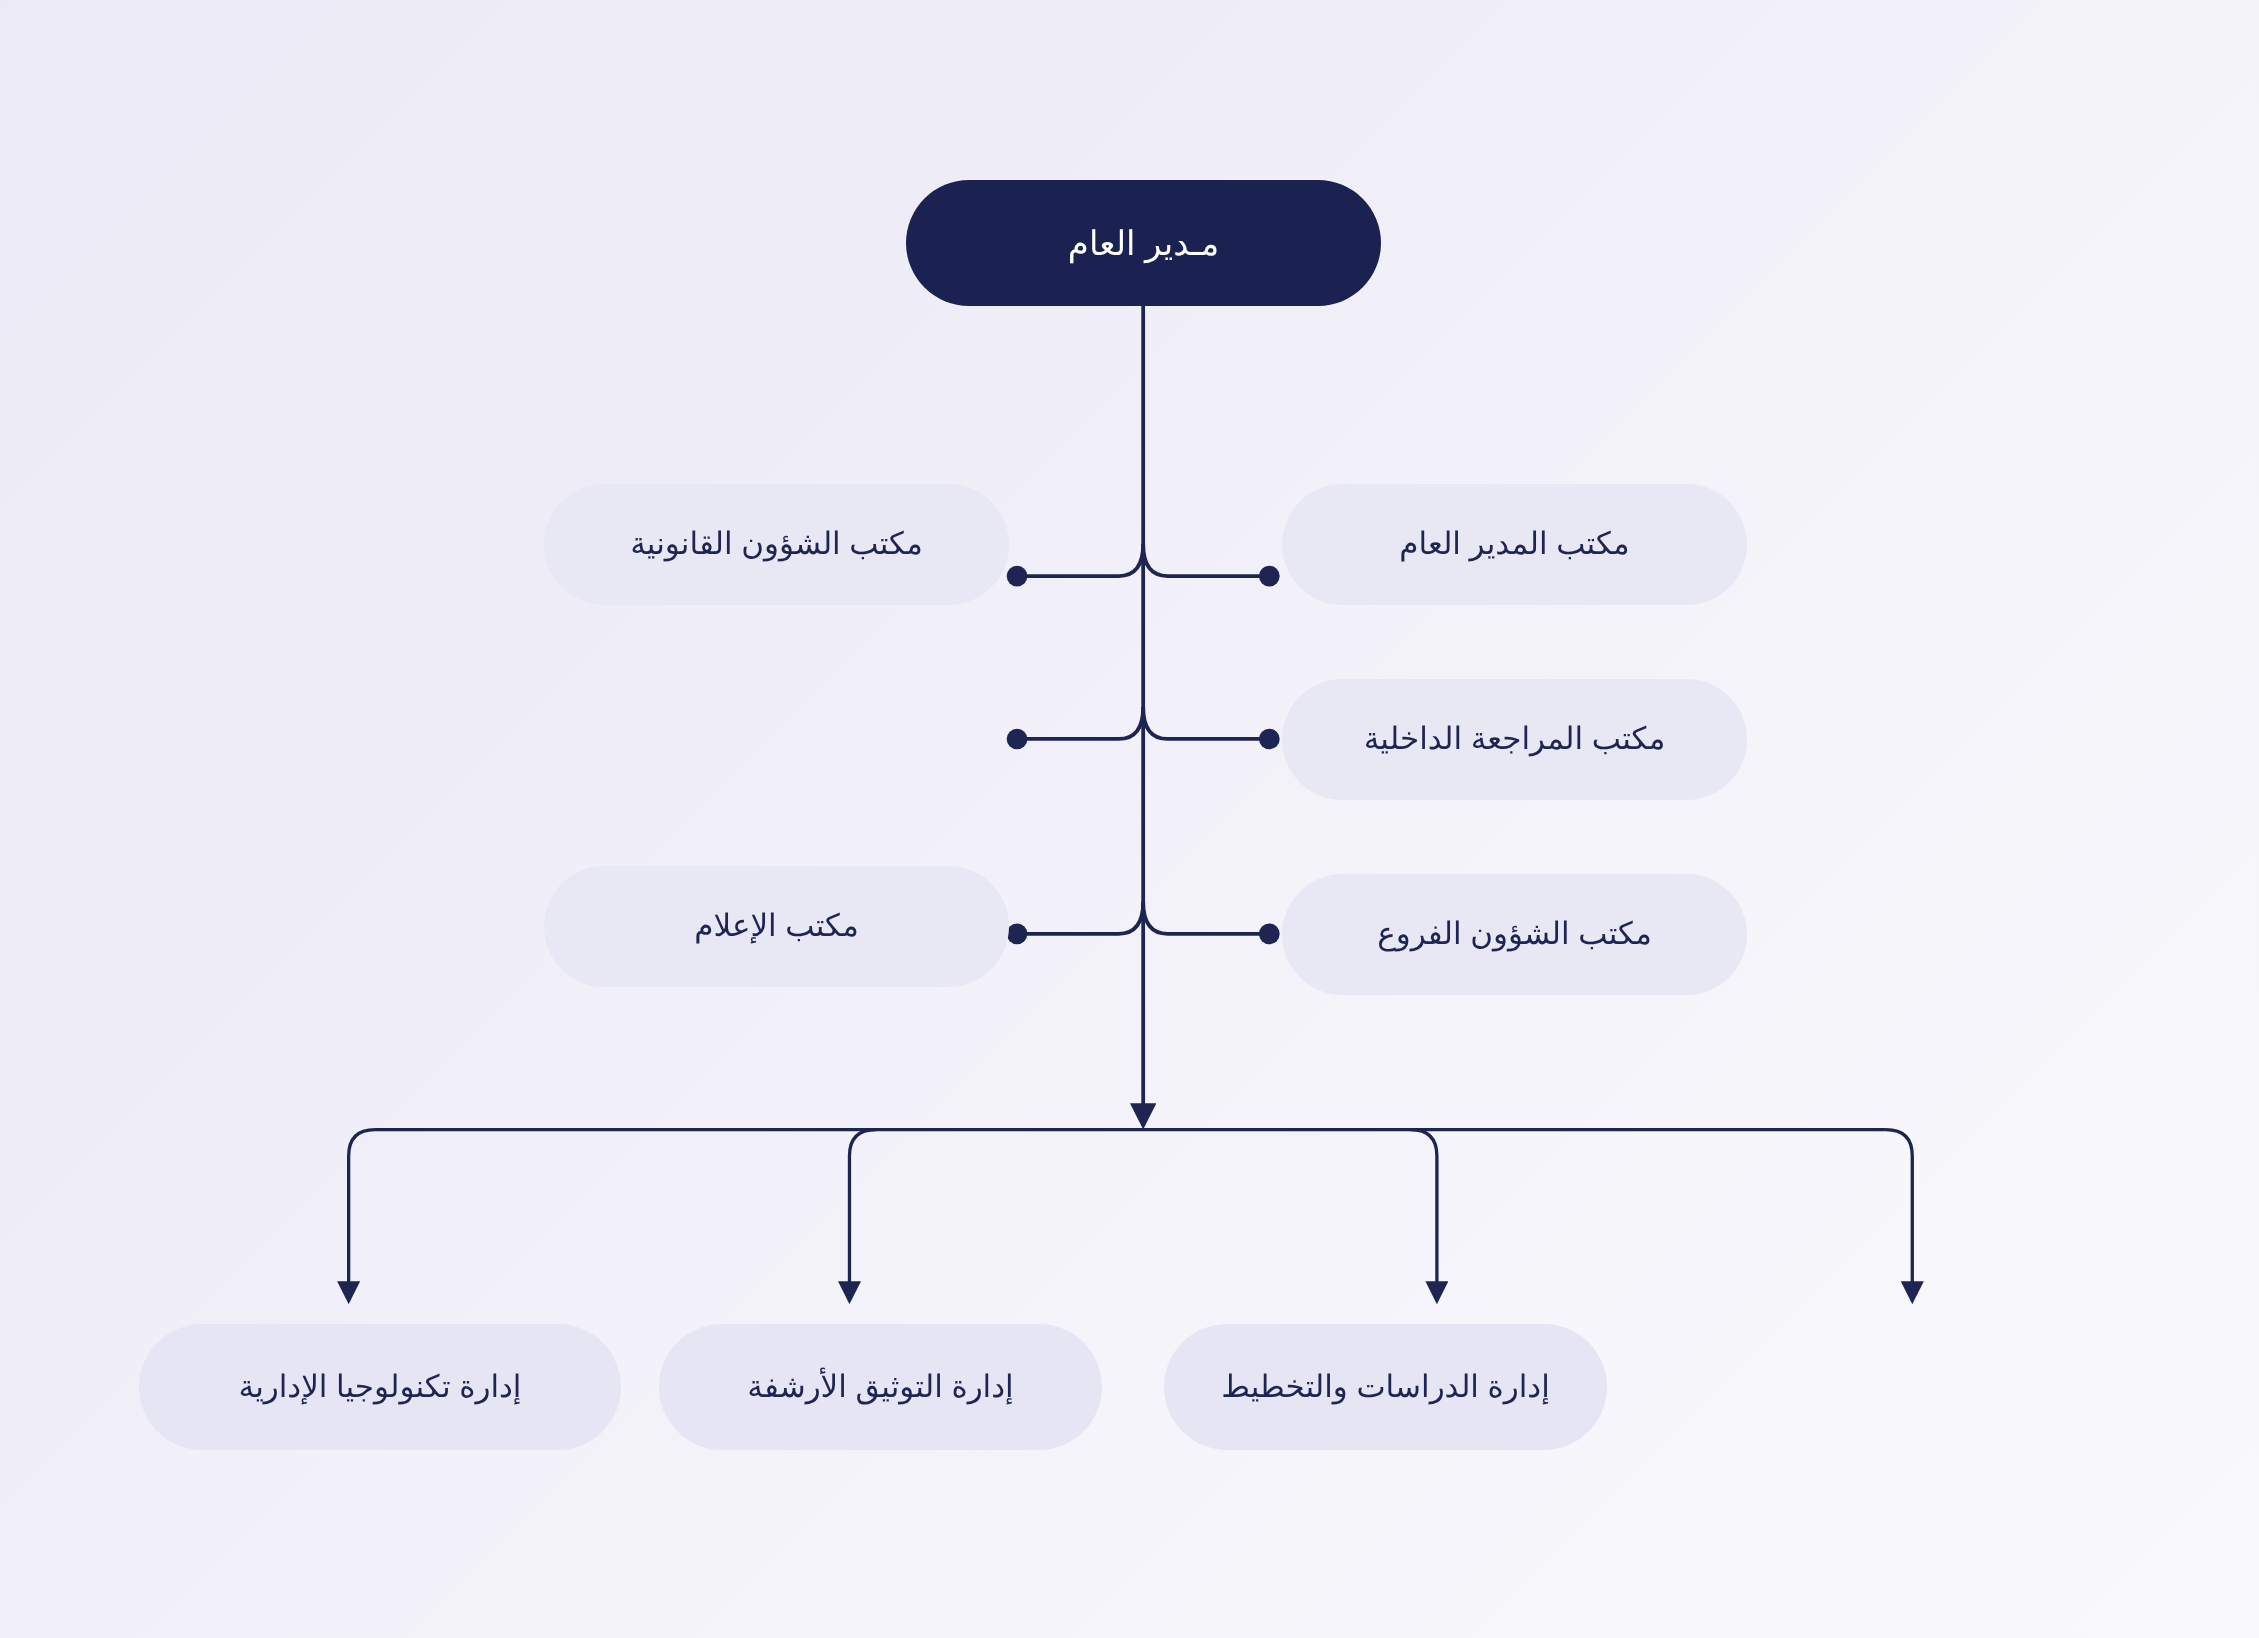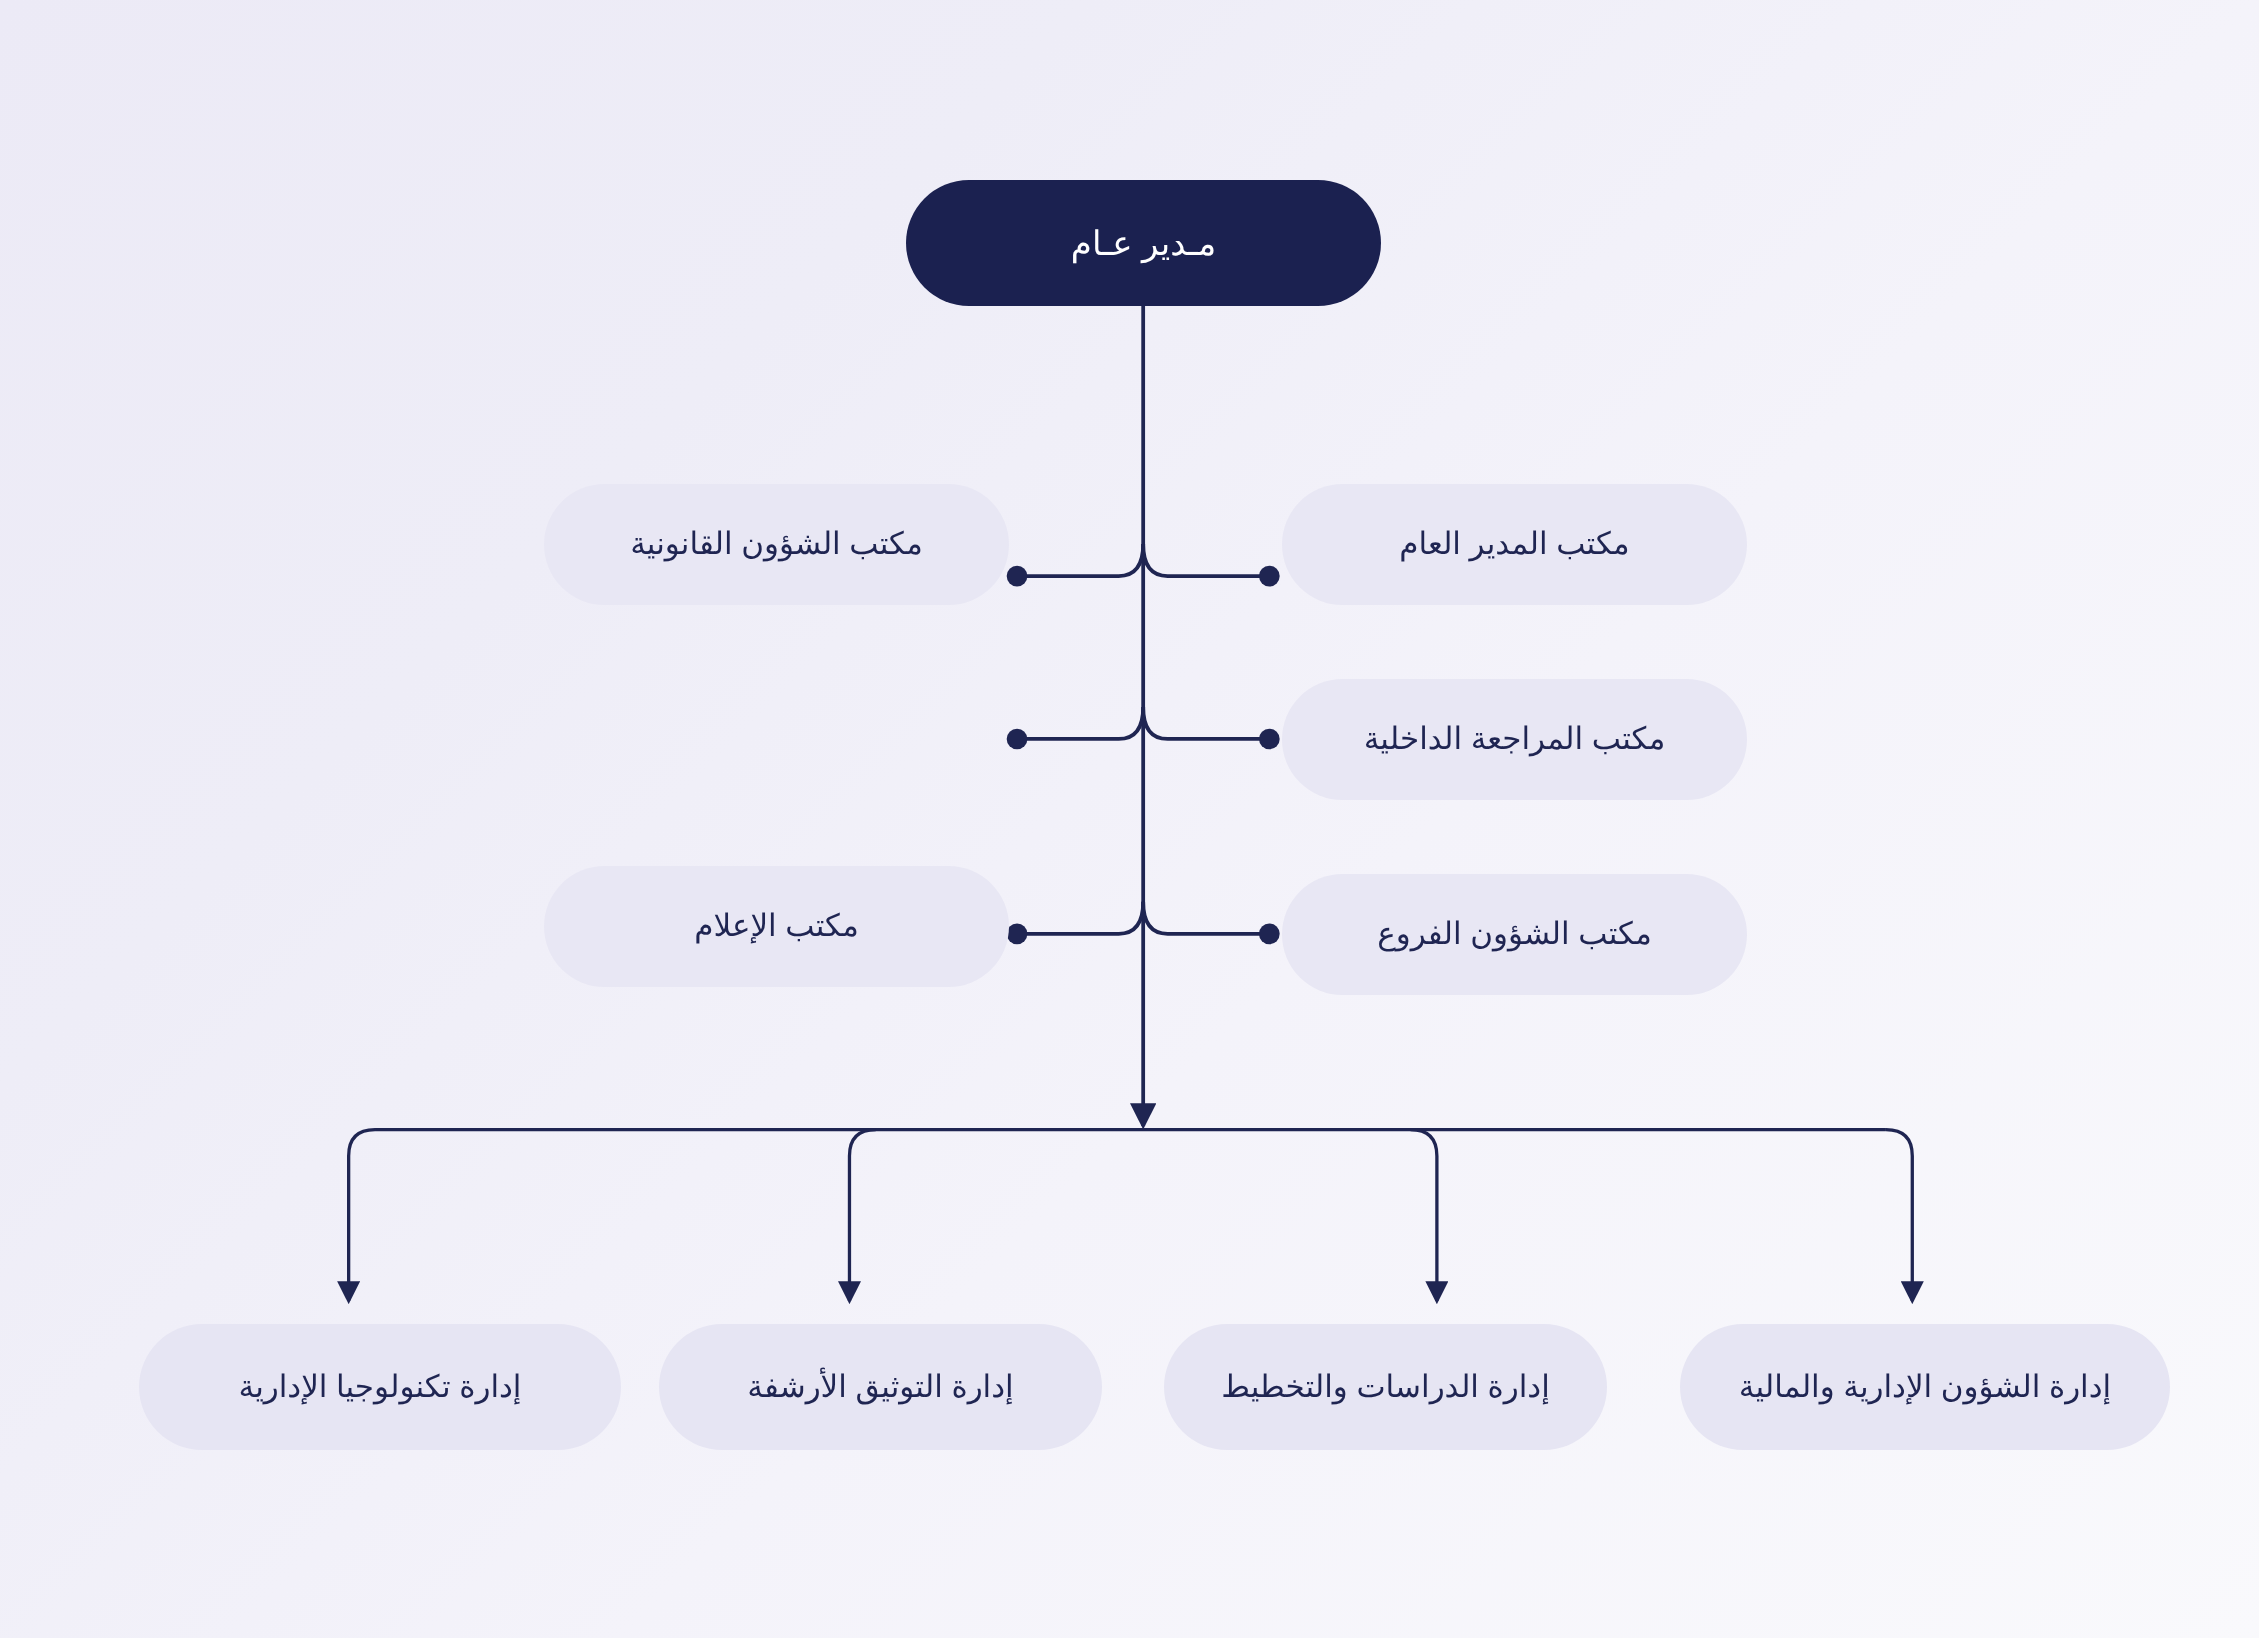--- a/index.html
+++ b/index.html
@@ -120,21 +120,21 @@
 
     <path d="M 398 1200 L 2003 1200" fill="none" stroke="#1f2552" stroke-width="3.5"></path>
 
     <path d="M 398 1200 L 398 1200 Q 370 1200 370 1228 L 370 1382" fill="none" stroke="#1f2552" stroke-width="3.5" marker-end="url(#arrowhead)"></path>
     <path d="M 930 1200 Q 902 1200 902 1228 L 902 1382" fill="none" stroke="#1f2552" stroke-width="3.5" marker-end="url(#arrowhead)"></path>
     <path d="M 1498 1200 Q 1526 1200 1526 1228 L 1526 1382" fill="none" stroke="#1f2552" stroke-width="3.5" marker-end="url(#arrowhead)"></path>
     <path d="M 2003 1200 Q 2031 1200 2031 1228 L 2031 1382" fill="none" stroke="#1f2552" stroke-width="3.5" marker-end="url(#arrowhead)"></path>
   </svg>
 
   <div class="node" id="node-root">
-    <span class="node-label">مـدير عـام</span>
+    <span class="node-label">مـدير العام</span>
   </div>
 
   <div class="node office" id="node-legal">
     <span class="node-label">مكتب الشؤون القانونية</span>
   </div>
   <div class="node office" id="node-gm-office">
     <span class="node-label">مكتب المدير العام</span>
   </div>
   <div class="node office" id="node-audit">
     <span class="node-label">مكتب المراجعة الداخلية</span>
@@ -148,18 +148,15 @@
 
   <div class="node dept" id="node-it">
     <span class="node-label">إدارة تكنولوجيا الإدارية</span>
   </div>
   <div class="node dept" id="node-archive">
     <span class="node-label">إدارة التوثيق الأرشفة</span>
   </div>
   <div class="node dept" id="node-planning">
     <span class="node-label">إدارة الدراسات والتخطيط</span>
   </div>
-  <div class="node dept" id="node-admin">
-    <span class="node-label">إدارة الشؤون الإدارية والمالية</span>
-  </div>
 
 </div>
 
 
 </body></html>

